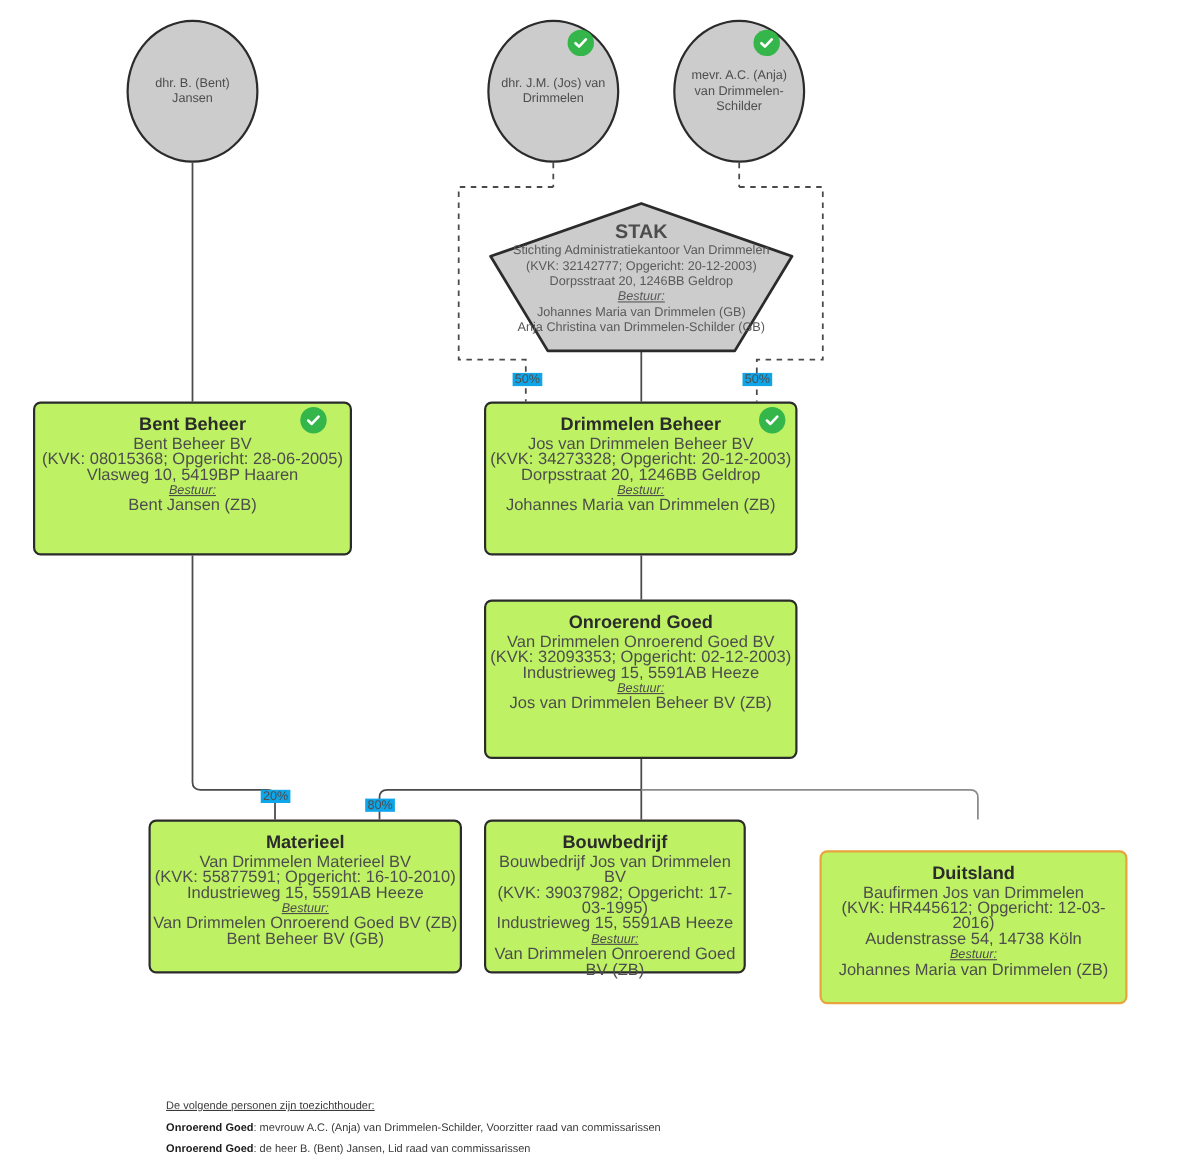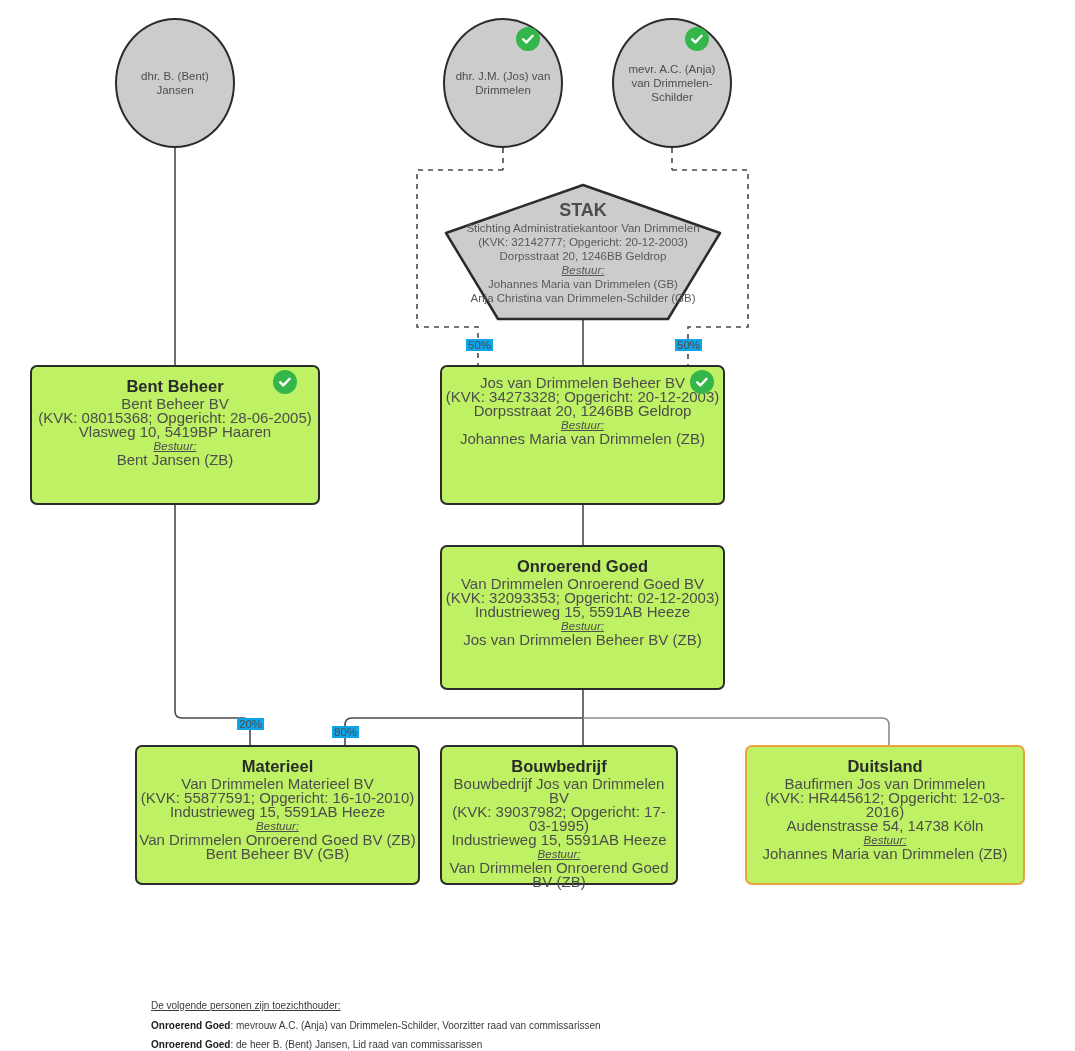--- a/index.html
+++ b/index.html
@@ -48,21 +48,21 @@
   .ebox {
     position: absolute;
     box-sizing: border-box;
     background: #bef264;
     border: 2px solid #2b2b2b;
     border-radius: 7px;
     z-index: 3;
     text-align: center;
     padding-top: 9px;
   }
-  .ebox.orange { border-color: #e8a33d; }
+  .ebox.orange { border-color: #e8a33d; margin-top: 28px; }
   .ebox .etitle {
     font-size: 16.5px;
     font-weight: bold;
     color: #2b2b2b;
     line-height: 20px;
     margin-bottom: 1px;
   }
   .ebox .eline {
     font-size: 15px;
     color: #4d4d4d;
@@ -237,20 +237,21 @@
     <div class="ebestuur">Bestuur:</div>
     <div class="eline">Bent Jansen (ZB)</div>
   </div>
   <div class="badge" style="left:273px; top:370px;">
     <svg width="14" height="14" viewBox="0 0 14 14" aria-hidden="true">
       <path d="M2.2 7.3 L5.4 10.4 L11.6 3.8" stroke="#ffffff" stroke-width="2.4" fill="none" stroke-linecap="round" stroke-linejoin="round"></path>
     </svg>
   </div>
 
   <div class="ebox" style="left:440px; top:365px; width:285px; height:140px;">
+    <div class="etitle">Drimmelen Beheer</div>
     <div class="eline">Jos van Drimmelen Beheer BV</div>
     <div class="eline">(KVK: 34273328; Opgericht: 20-12-2003)</div>
     <div class="eline">Dorpsstraat 20, 1246BB Geldrop</div>
     <div class="ebestuur">Bestuur:</div>
     <div class="eline">Johannes Maria van Drimmelen (ZB)</div>
   </div>
   <div class="badge" style="left:690px; top:370px;">
     <svg width="14" height="14" viewBox="0 0 14 14" aria-hidden="true">
       <path d="M2.2 7.3 L5.4 10.4 L11.6 3.8" stroke="#ffffff" stroke-width="2.4" fill="none" stroke-linecap="round" stroke-linejoin="round"></path>
     </svg>

